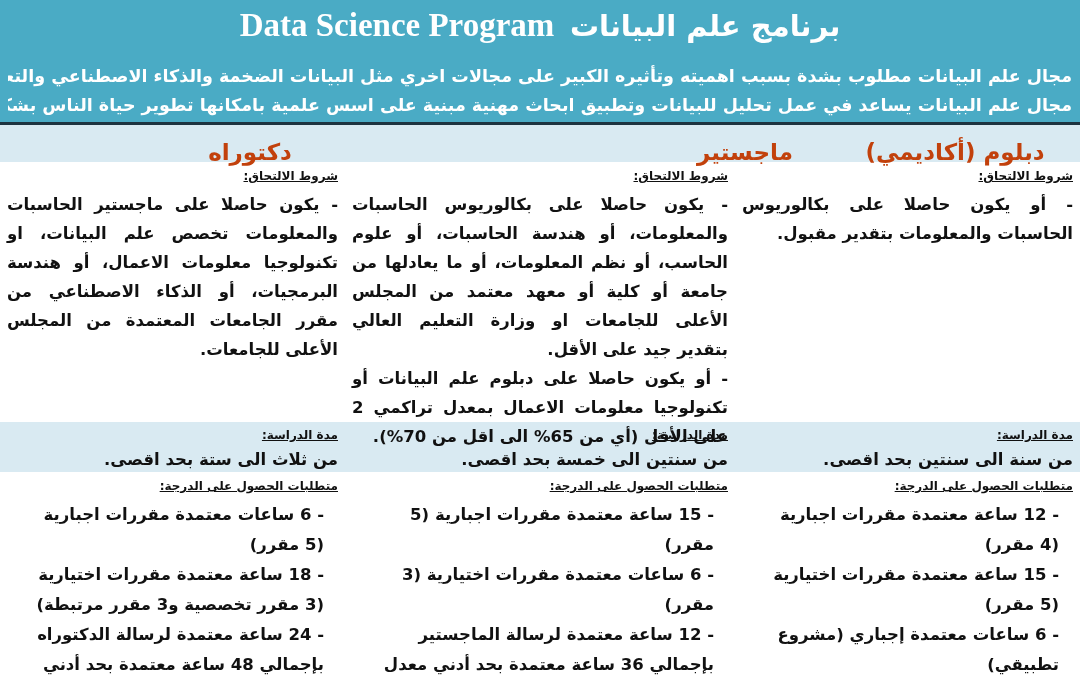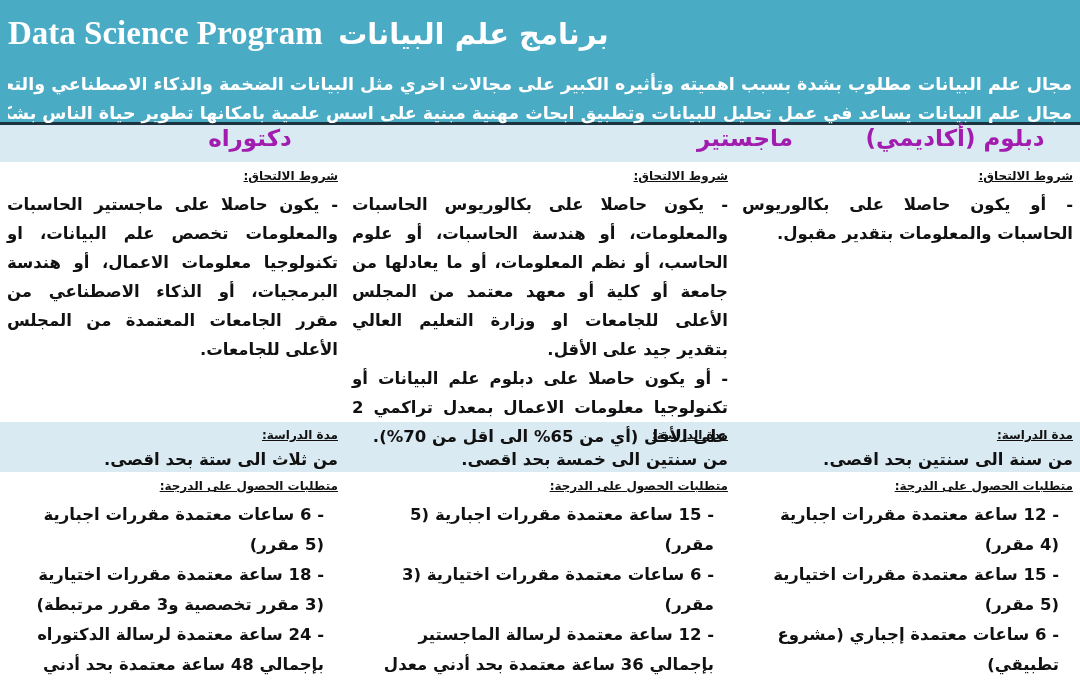--- a/index.html
+++ b/index.html
@@ -13,38 +13,38 @@
     position:relative;width:1080px;height:680px;overflow:hidden;background:#ffffff;
     color:#111;font-weight:bold;
   }
   
   .hero{
     height:125px;background:#4AABC5;color:#ffffff;
     border-bottom:3px solid #1d3340;
     padding:0 8px;box-sizing:border-box;
   }
   .hero-title{
-    text-align:left;padding-top:12px;line-height:42px;white-space:nowrap;
+    text-align:center;padding-top:4px;line-height:42px;white-space:nowrap;
   }
   .hero-title .t-ar{font-size:29px;font-weight:bold;}
   .hero-title .t-en{
     font-family:"Liberation Serif","DejaVu Serif",serif;
     font-size:33px;font-weight:bold;margin-right:10px;
   }
   .intro{margin-top:10px;}
   .intro .line{
     font-size:17.5px;line-height:29px;text-align:right;white-space:nowrap;overflow:hidden;
   }
   
   .row-titles{
     position:relative;height:37px;background:#D9EAF2;
   }
   .row-titles .deg{
-    position:absolute;top:0;transform:translateX(-50%);
-    font-size:23px;font-weight:bold;white-space:nowrap;color:#a21caf;
+    position:absolute;top:14px;transform:translateX(-50%);
+    font-size:23px;font-weight:bold;white-space:nowrap;color:#c2410c;
   }
   .deg.diploma{left:955px;}
   .deg.masters{left:745px;}
   .deg.doctorate{left:250px;}
   
   .grid{
     display:grid;grid-template-columns:345px 390px 345px;direction:rtl;
   }
   .cell{padding:0 7px;box-sizing:border-box;}
   

